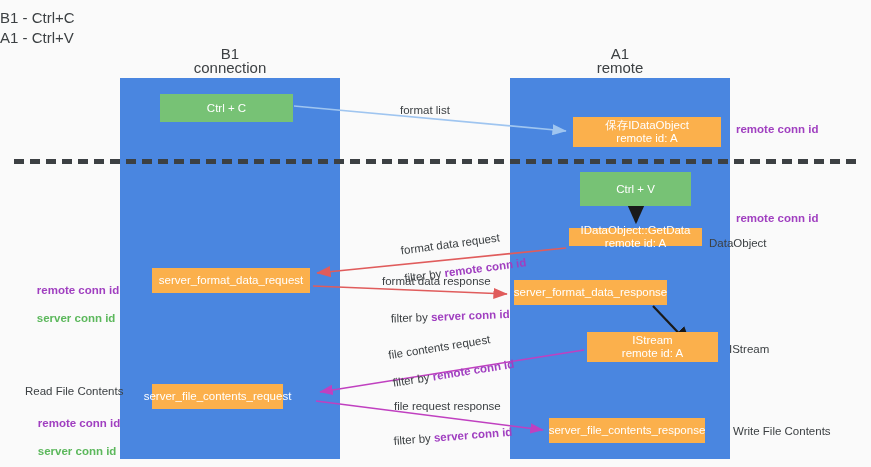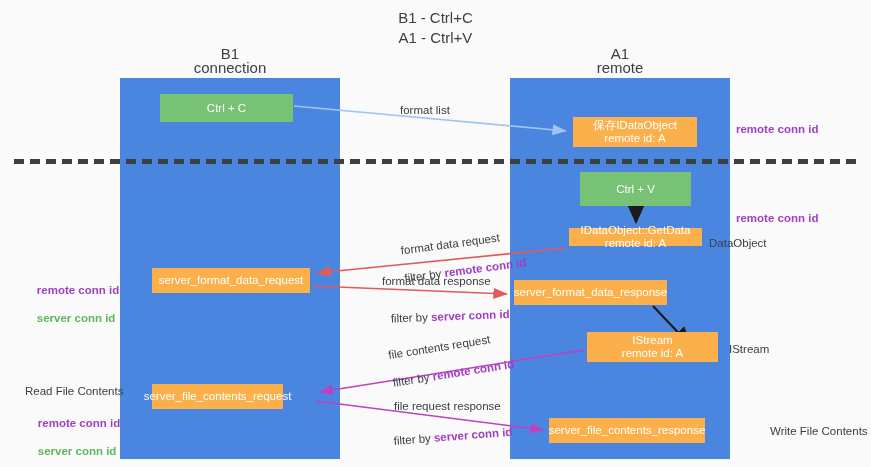--- a/index.html
+++ b/index.html
@@ -5,21 +5,21 @@
   html,body{margin:0;padding:0;background:#fafafa;}
   body{
     width:871px;height:467px;position:relative;overflow:hidden;
     font-family:"Liberation Sans","DejaVu Sans",sans-serif;
     color:#3c4043;
   }
   .stage{position:absolute;inset:0;}
 
   
   #title{
-    position:absolute;left:0;top:8px;width:871px;text-align:center;
+    position:absolute;left:0;top:8px;width:871px;text-align:left;
     font-size:15px;line-height:20px;color:#3c4043;white-space:pre-line;
   }
 
   
   .col-head{
     position:absolute;text-align:center;font-size:15px;line-height:14px;
     color:#3c4043;white-space:pre-line;
   }
   #head-b1{left:120px;top:47px;width:220px;}
   #head-a1{left:510px;top:47px;width:220px;}
@@ -33,21 +33,21 @@
   .box{
     position:absolute;box-sizing:border-box;
     display:flex;align-items:center;justify-content:center;
     text-align:center;color:#fff;font-size:11.5px;line-height:13px;
     white-space:pre-line;padding:9px 4px;
   }
   .green{background:#77c275;}
   .orange{background:#fbb04c;}
 
   #box-ctrlc{left:160px;top:94px;width:133px;height:28px;}
-  #box-idataobject{left:573px;top:117px;width:124px;height:30px;}
+  #box-idataobject{left:573px;top:117px;width:148px;height:30px;}
   #box-ctrlv{left:580px;top:172px;width:111px;height:34px;}
   #box-getdata{left:569px;top:228px;width:133px;height:16px;}
   #box-sfdreq{left:152px;top:268px;width:158px;height:25px;}
   #box-sfdresp{left:514px;top:280px;width:153px;height:25px;}
   #box-istream{left:587px;top:332px;width:131px;height:30px;}
   #box-sfcreq{left:152px;top:384px;width:131px;height:25px;}
   #box-sfcresp{left:549px;top:418px;width:156px;height:25px;}
 
   
   #divider{
@@ -59,21 +59,21 @@
   .anno{position:absolute;font-size:11.5px;line-height:14px;white-space:pre;}
   .purple{color:#a03fc0;font-weight:bold;}
   .greenT{color:#5cb85c;font-weight:bold;}
   .dark{color:#3c4043;}
   .rot{transform-origin:left center;}
 
   #an-remote1{left:736px;top:122px;}
   #an-remote2{left:736px;top:211px;}
   #an-dataobject{left:697px;top:236px;margin-left:12px;}
   #an-istream-lbl{left:729px;top:342px;}
-  #an-write{left:770px;top:424px;}
+  #an-write{left:733px;top:424px;}
   #an-read{left:25px;top:384px;}
   #an-left-ids{left:24px;top:269px;}
   #an-left-ids2{left:25px;top:402px;}
 
   #an-formatlist{left:400px;top:103px;}
 
   
   #an-fdreq{left:390px;top:231px;transform:rotate(-7.5deg);}
   #an-fdresp{left:382px;top:274px;}
   #an-fdresp2{left:378px;top:298px;transform:rotate(-2.2deg);}

